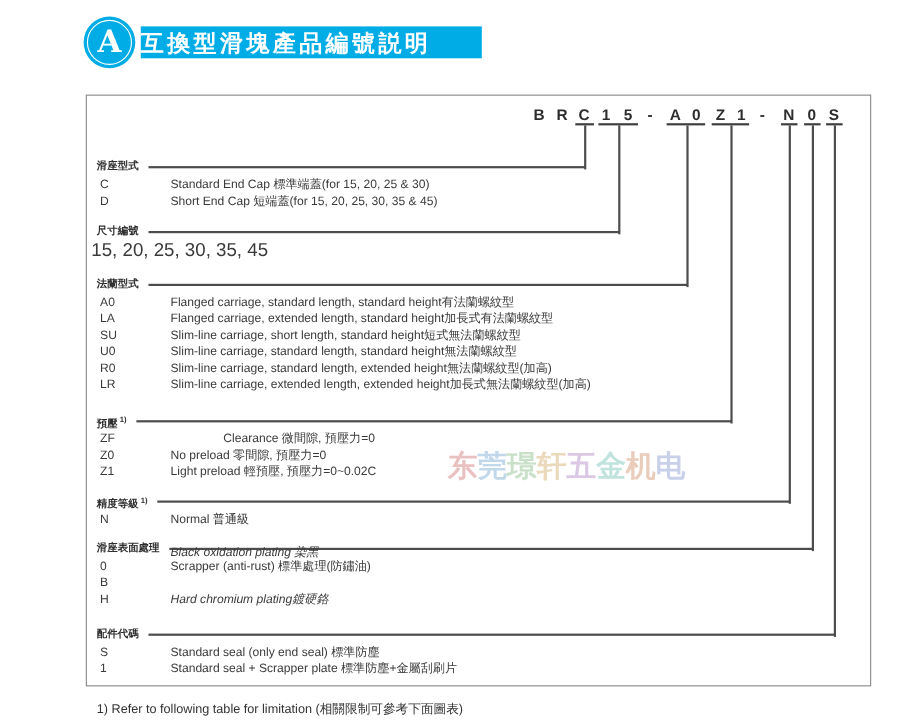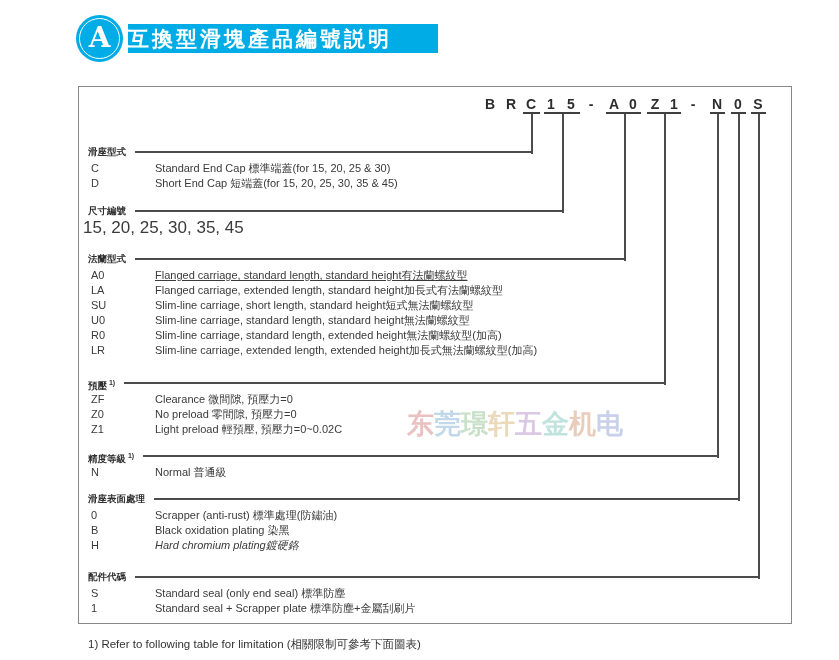--- a/index.html
+++ b/index.html
@@ -113,41 +113,41 @@
     <div class="rowfull" style="top: 221px;">15, 20, 25, 30, 35, 45</div>
     <div class="pn-char" style="left: 614px;">A</div>
     <div class="pn-char" style="left: 633px;">0</div>
     <div class="pn-underline" style="left: 606px; width: 35px;"></div>
     <div class="drop" style="left: 624px; height: 146.5px;"></div>
     <div class="labelwrap" style="left: 88px; top: 253px; width: 537px;">
       <span class="seclabel">法蘭型式</span>
       <div class="rule"></div>
     </div>
     <div class="rowcode" style="top: 269px;">A0</div>
-    <div class="rowdesc" style="top: 269px; text-decoration: underline;">Flanged carriage, standard length, standard height有法蘭螺紋型</div>
+    <div class="rowdesc" style="top: 269px;">Flanged carriage, standard length, standard height有法蘭螺紋型</div>
     <div class="rowcode" style="top: 284px;">LA</div>
     <div class="rowdesc" style="top: 284px;">Flanged carriage, extended length, standard height加長式有法蘭螺紋型</div>
     <div class="rowcode" style="top: 299px;">SU</div>
     <div class="rowdesc" style="top: 299px;">Slim-line carriage, short length, standard height短式無法蘭螺紋型</div>
     <div class="rowcode" style="top: 314px;">U0</div>
     <div class="rowdesc" style="top: 314px;">Slim-line carriage, standard length, standard height無法蘭螺紋型</div>
     <div class="rowcode" style="top: 329px;">R0</div>
     <div class="rowdesc" style="top: 329px;">Slim-line carriage, standard length, extended height無法蘭螺紋型(加高)</div>
     <div class="rowcode" style="top: 344px;">LR</div>
     <div class="rowdesc" style="top: 344px;">Slim-line carriage, extended length, extended height加長式無法蘭螺紋型(加高)</div>
     <div class="pn-char" style="left: 655px;">Z</div>
     <div class="pn-char" style="left: 674px;">1</div>
     <div class="pn-underline" style="left: 647px; width: 34px;"></div>
     <div class="drop" style="left: 664px; height: 270.5px;"></div>
     <div class="labelwrap" style="left: 88px; top: 377px; width: 577px;">
       <span class="seclabel">預壓<sup> 1)</sup></span>
       <div class="rule"></div>
     </div>
     <div class="rowcode" style="top: 393px;">ZF</div>
-    <div class="rowdesc" style="top: 393px;">Clearance 微間隙, 預壓力=0</div>
+    <div class="rowdesc" style="top: 393px; margin-left: 48px;">Clearance 微間隙, 預壓力=0</div>
     <div class="rowcode" style="top: 408px;">Z0</div>
     <div class="rowdesc" style="top: 408px;">No preload 零間隙, 預壓力=0</div>
     <div class="rowcode" style="top: 423px;">Z1</div>
     <div class="rowdesc" style="top: 423px;">Light preload 輕預壓, 預壓力=0~0.02C</div>
     <div class="pn-char" style="left: 717px;">N</div>
     <div class="pn-underline" style="left: 710px; width: 15px;"></div>
     <div class="drop" style="left: 717px; height: 343.5px;"></div>
     <div class="labelwrap" style="left: 88px; top: 450px; width: 630px;">
       <span class="seclabel">精度等級<sup> 1)</sup></span>
       <div class="rule"></div>
@@ -157,21 +157,21 @@
     <div class="pn-char" style="left: 738px;">0</div>
     <div class="pn-underline" style="left: 731px; width: 15px;"></div>
     <div class="drop" style="left: 738px; height: 386.5px;"></div>
     <div class="labelwrap" style="left: 88px; top: 493px; width: 651px;">
       <span class="seclabel">滑座表面處理</span>
       <div class="rule"></div>
     </div>
     <div class="rowcode" style="top: 509px;">0</div>
     <div class="rowdesc" style="top: 509px;">Scrapper (anti-rust) 標準處理(防鏽油)</div>
     <div class="rowcode" style="top: 524px;">B</div>
-    <div class="rowdesc" style="top: 524px;">Black oxidation plating 染黑</div>
+    <div class="rowdesc" style="top: 496px; font-style: italic;">Black oxidation plating 染黑</div>
     <div class="rowcode" style="top: 539px;">H</div>
     <div class="rowdesc" style="top: 539px; font-style: italic;">Hard chromium plating鍍硬鉻</div>
     <div class="pn-char" style="left: 758px;">S</div>
     <div class="pn-underline" style="left: 751px; width: 15px;"></div>
     <div class="drop" style="left: 758px; height: 464.5px;"></div>
     <div class="labelwrap" style="left: 88px; top: 571px; width: 671px;">
       <span class="seclabel">配件代碼</span>
       <div class="rule"></div>
     </div>
     <div class="rowcode" style="top: 587px;">S</div>

